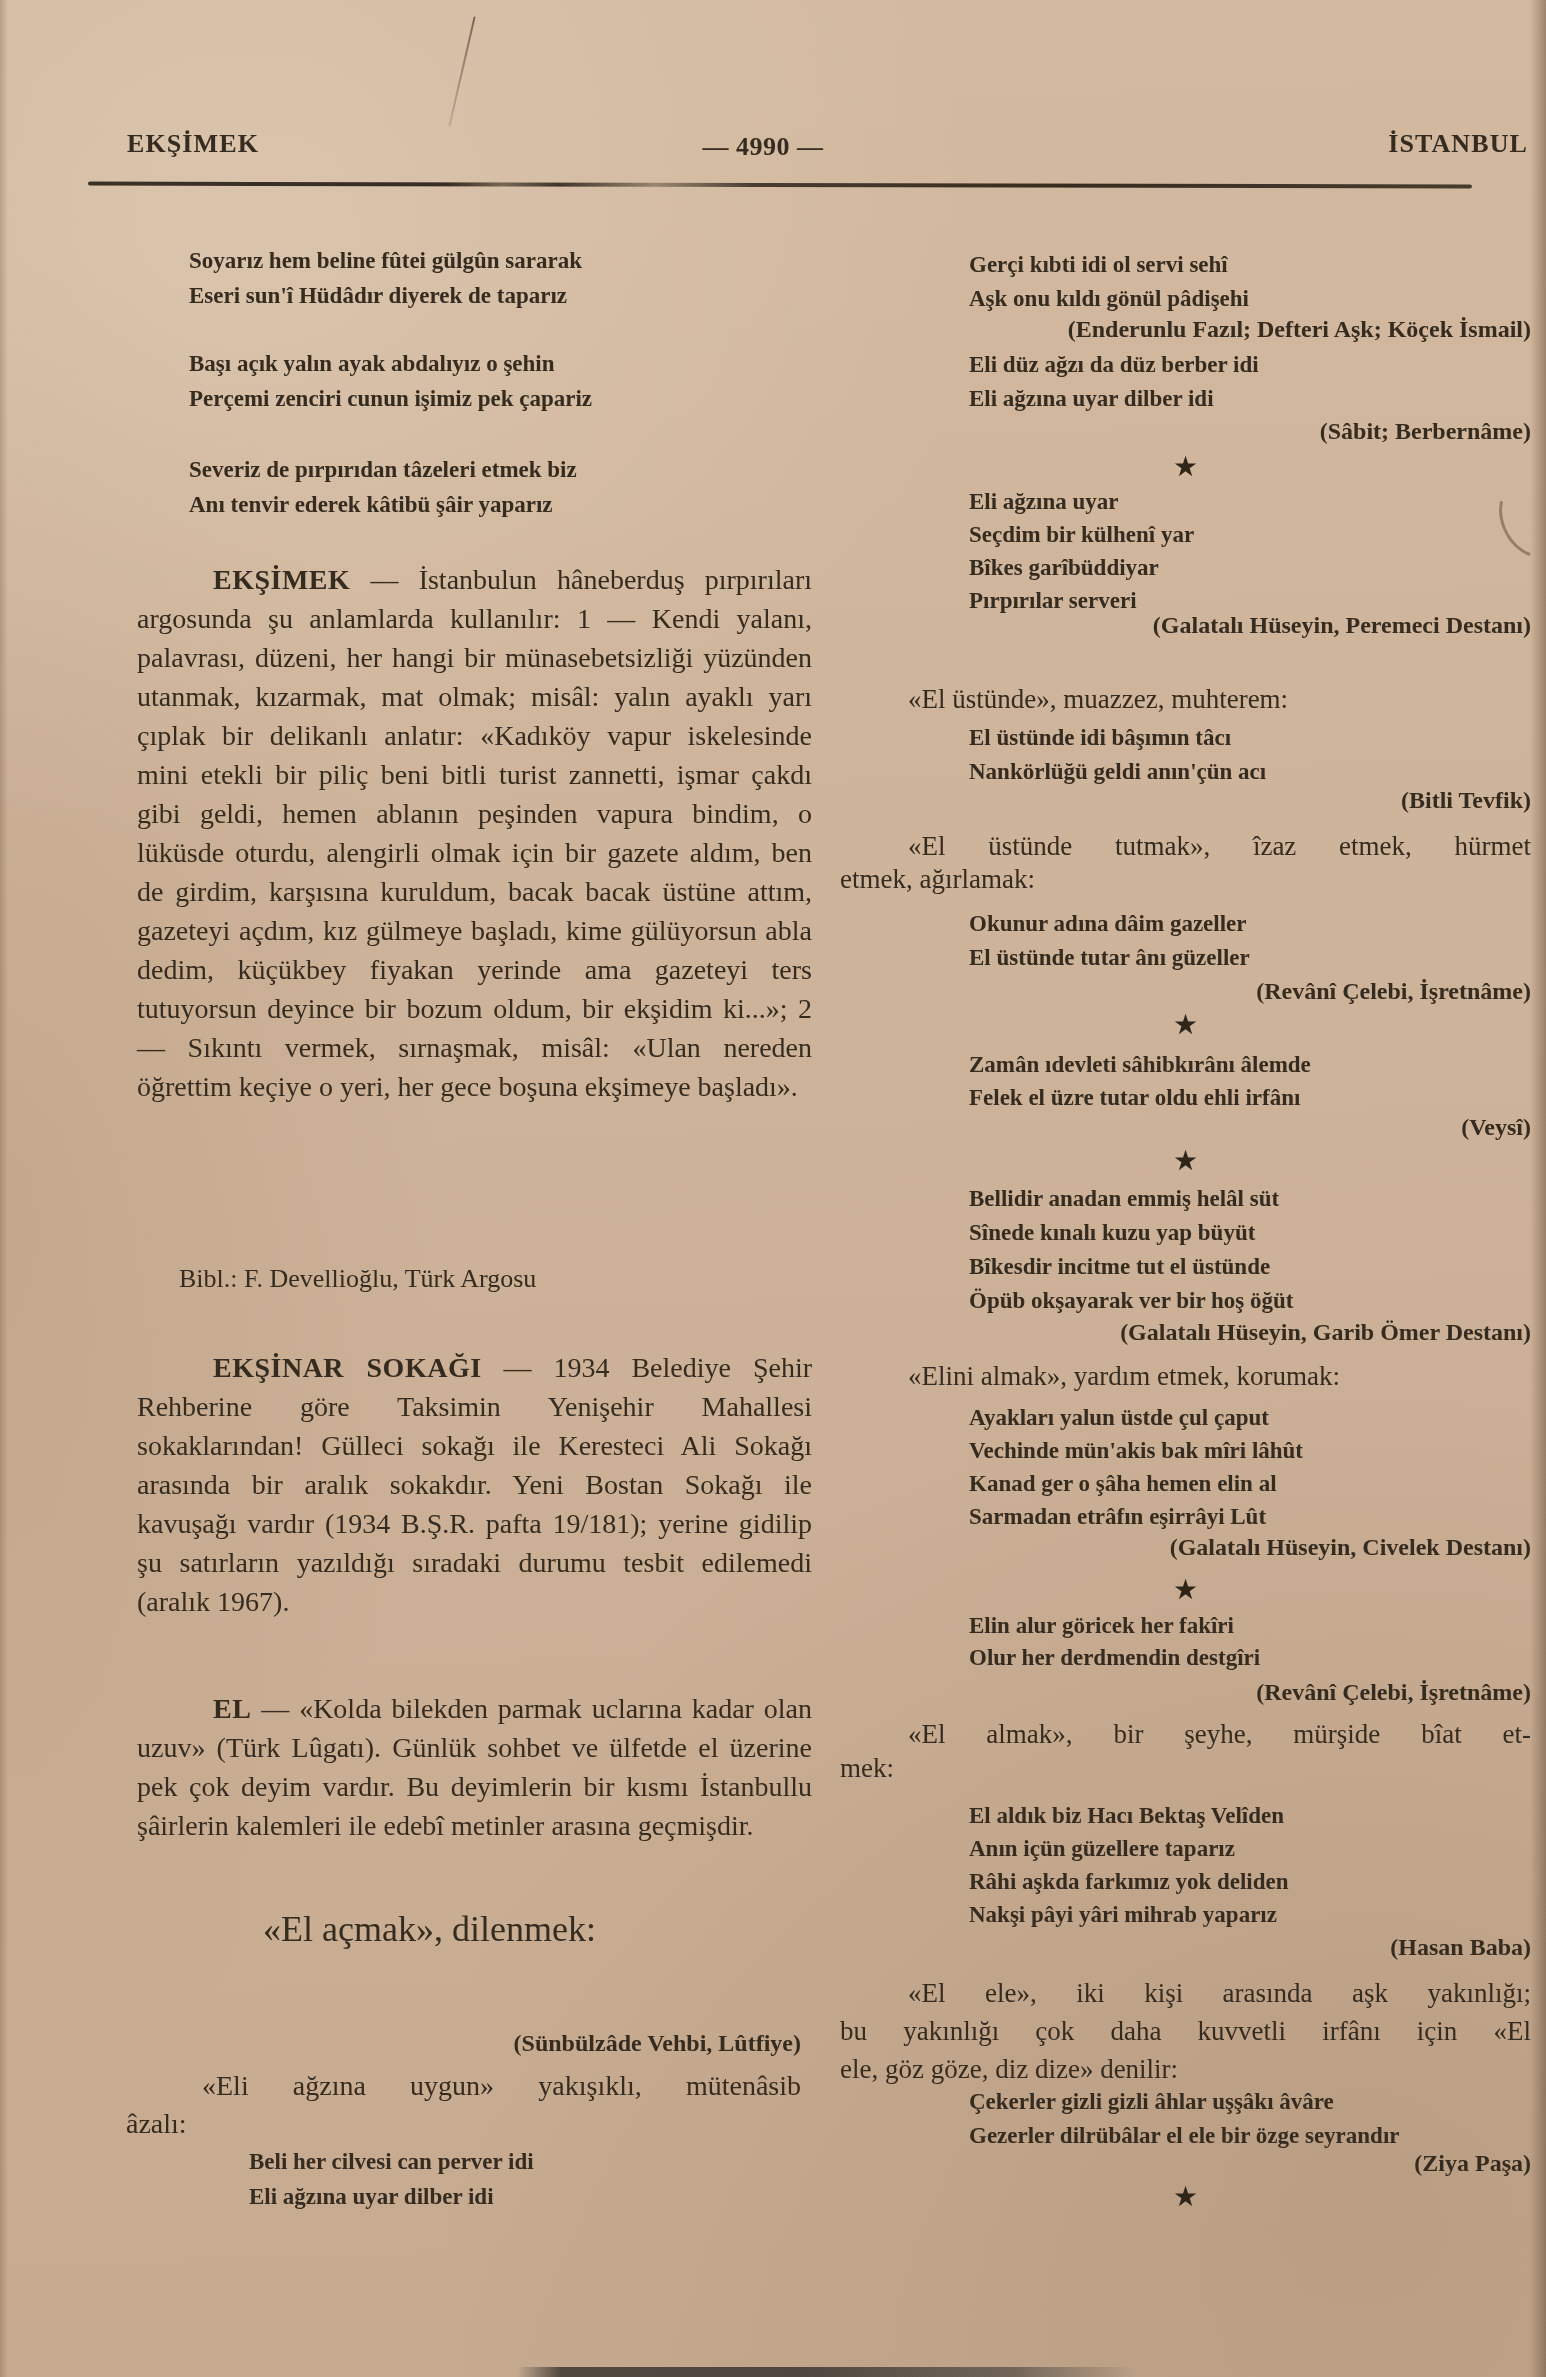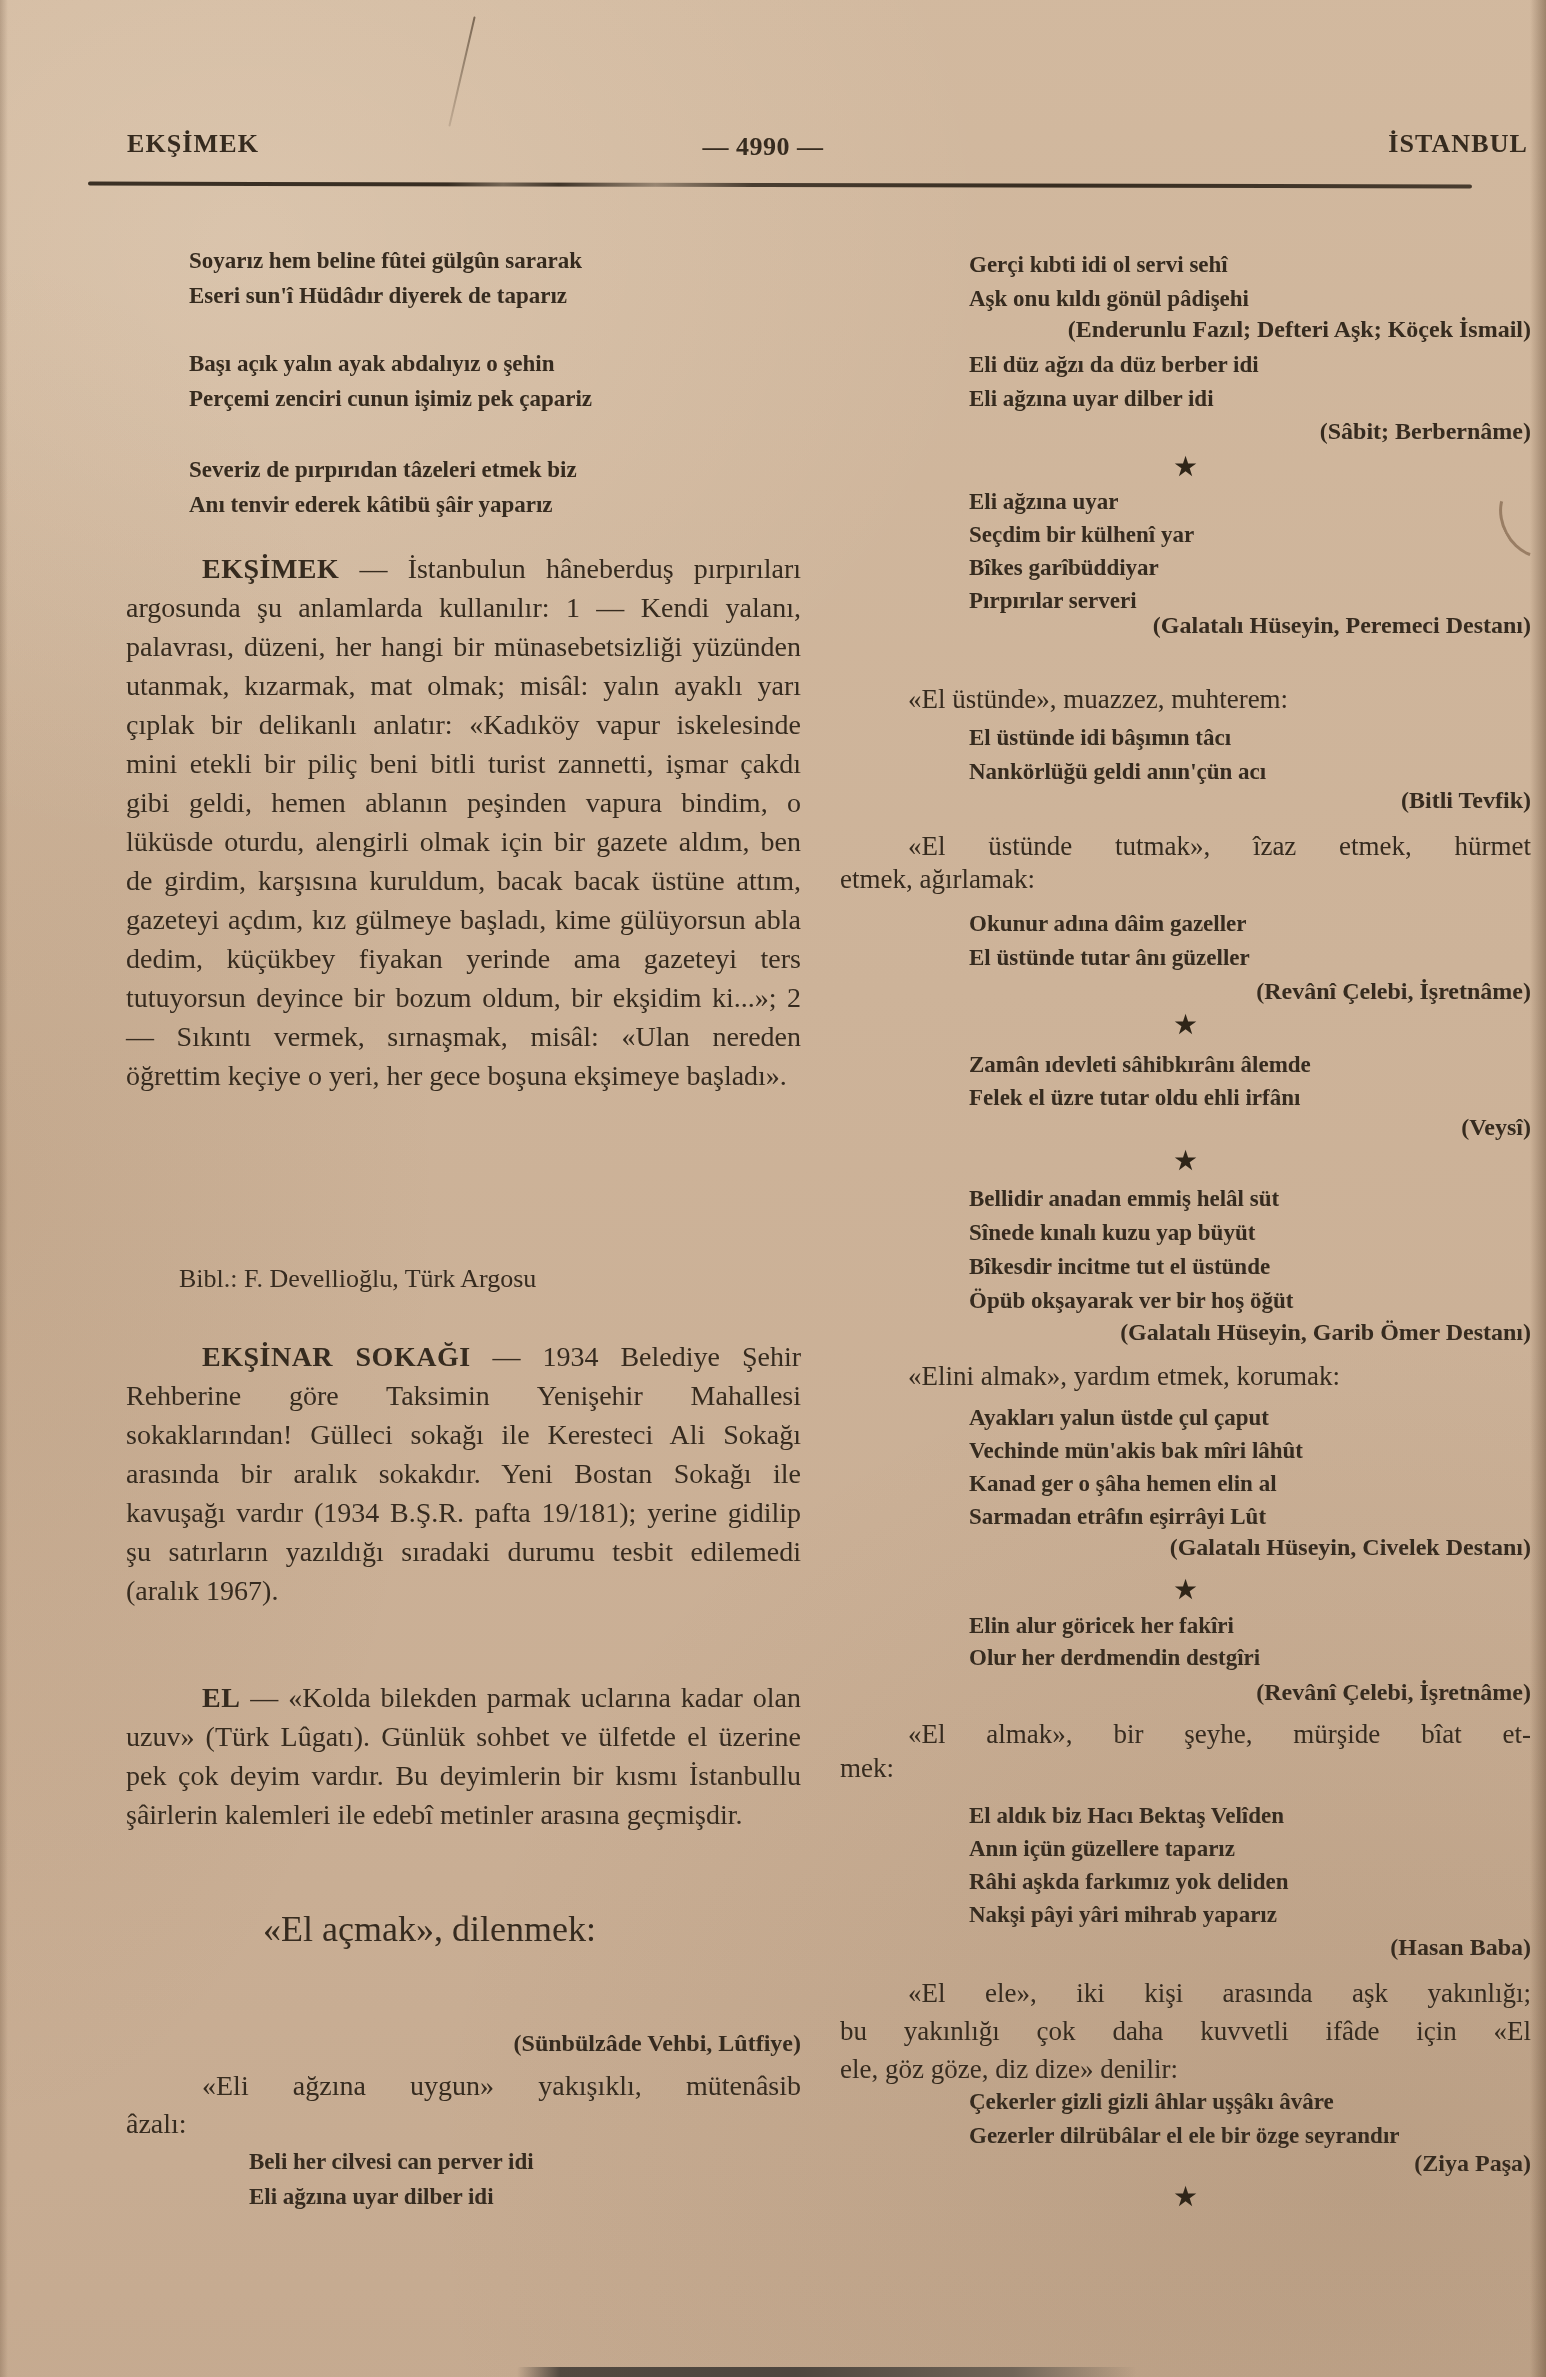--- a/index.html
+++ b/index.html
@@ -34,21 +34,21 @@
   .col-left{left:126px;width:675px;}
   .col-right{left:840px;width:691px;}
   .blk{position:absolute;left:0;width:100%;}
 
   .ln{display:block;}
   .v{font-weight:bold;font-size:23px;line-height:35px;white-space:nowrap;}
   .ind1{padding-left:63px;}
   .ind2{padding-left:123px;}
   .rv{padding-left:129px;font-weight:bold;font-size:23px;line-height:34px;white-space:nowrap;}
   .attr{font-weight:bold;font-size:24px;line-height:30.5px;text-align:right;white-space:nowrap;}
-  .par{margin:0;font-size:28px;line-height:39px;text-align:justify;text-indent:76px;}
+  .par{margin:11px;font-size:28px;line-height:39px;text-align:justify;text-indent:76px;}
   .hw{font-weight:bold;letter-spacing:0.5px;}
   .bibl{font-size:26px;line-height:31.5px;padding-left:53px;}
   .subline{font-size:36px;line-height:34px;padding-left:137px;white-space:nowrap;}
   .rpar{font-size:27px;line-height:35px;}
   .rpar .first{padding-left:68px;}
   .idiom{font-size:27px;line-height:33px;padding-left:68px;white-space:nowrap;}
   .jl{text-align-last:justify;}
   .lpar2{font-size:28px;line-height:38px;}
   .lpar2 .first{padding-left:76px;}
   .star{font-size:28px;line-height:29px;text-align:center;color:#2f2518;}
@@ -192,21 +192,21 @@
     <div class="blk rv" style="top:1799px;line-height:33px">
       <span class="ln">El aldık biz Hacı Bektaş Velîden</span>
       <span class="ln">Anın içün güzellere taparız</span>
       <span class="ln">Râhi aşkda farkımız yok deliden</span>
       <span class="ln">Nakşi pâyi yâri mihrab yaparız</span>
     </div>
     <div class="blk attr" style="top:1932px;padding-right:194px">(Hasan Baba)</div>
 
     <div class="blk rpar" style="top:1974px;line-height:38px">
       <span class="ln first jl">«El ele», iki kişi arasında aşk yakınlığı;</span>
-      <span class="ln jl">bu yakınlığı çok daha kuvvetli ifâde için «El</span>
+      <span class="ln jl">bu yakınlığı çok daha kuvvetli irfânı için «El</span>
       <span class="ln">ele, göz göze, diz dize» denilir:</span>
     </div>
 
     <div class="blk rv" style="top:2085px">
       <span class="ln">Çekerler gizli gizli âhlar uşşâkı âvâre</span>
       <span class="ln">Gezerler dilrübâlar el ele bir özge seyrandır</span>
     </div>
     <div class="blk attr" style="top:2148px;padding-right:123px">(Ziya Paşa)</div>
 
     <div class="blk star" style="top:2182px">★</div>

